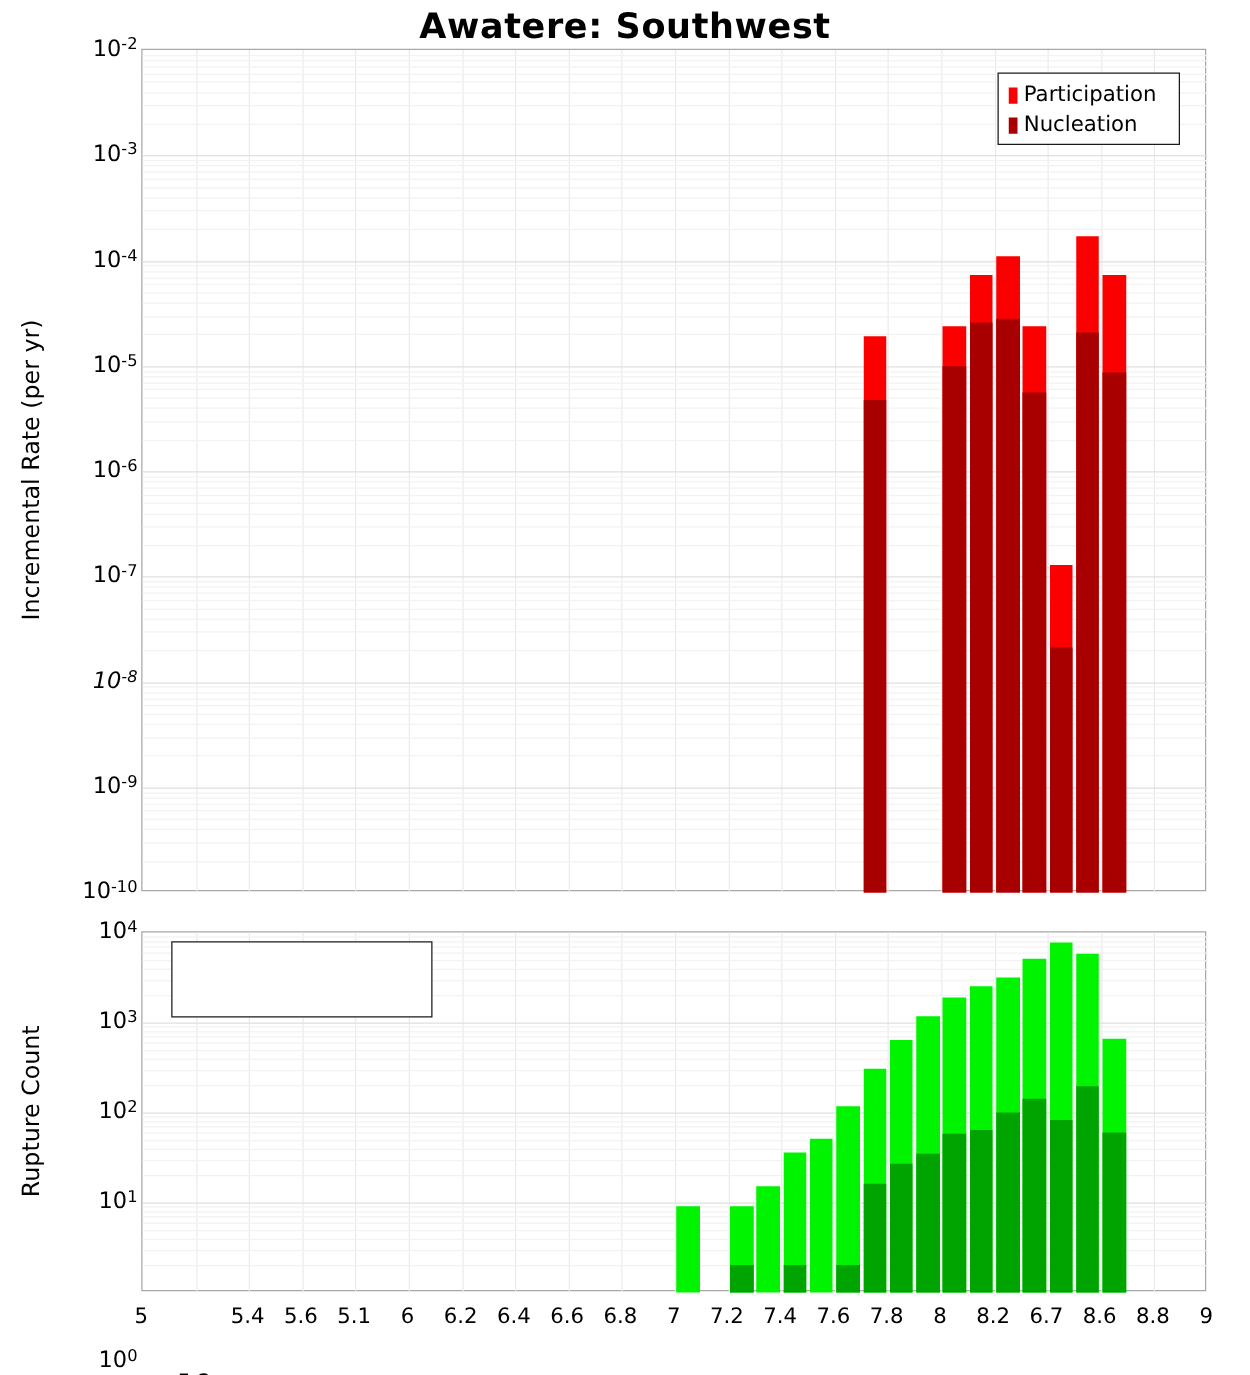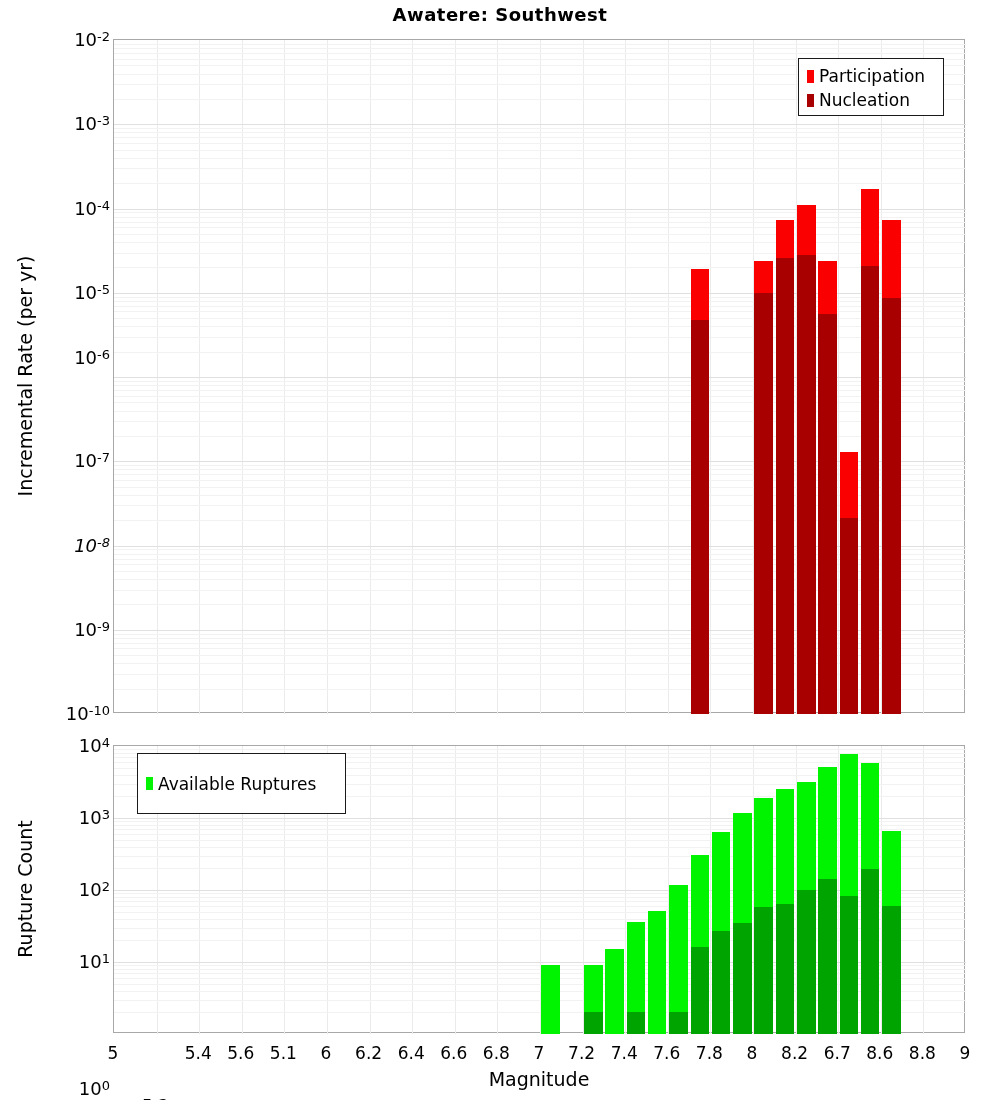--- a/index.html
+++ b/index.html
@@ -3,21 +3,21 @@
 <meta charset="utf-8">
 <style>
   html,body{margin:0;padding:0;background:#ffffff;}
   #canvas{
     position:relative;width:1000px;height:1100px;background:#ffffff;
     font-family:"DejaVu Sans","Liberation Sans",sans-serif;color:#000;
     overflow:hidden;
   }
   .fig-title{
     position:absolute;left:0;top:4px;width:1000px;text-align:center;
-    font-size:18px;font-weight:bold;letter-spacing:0.5px;
+    font-size:28px;font-weight:bold;letter-spacing:0.5px;
   }
   .plot{
     position:absolute;background:#ffffff;border:1.5px solid #a8a8a8;
     box-sizing:border-box;
   }
   .vgrid{position:absolute;width:1px;background:#ebebeb;}
   .hgrid-major{position:absolute;height:1px;background:#e0e0e0;}
   .hgrid-minor{position:absolute;height:1px;background:#f2f2f2;}
   .bar{position:absolute;}
   .ytick{
@@ -254,27 +254,22 @@
       <div class="bar" style="left: 619.1px; width: 18.5px; top: 176.8px; height: 111.2px; background: rgb(0, 164, 0); z-index: 2;"></div>
       <div class="bar" style="left: 640.4px; width: 18.5px; top: 161px; height: 127px; background: rgb(0, 164, 0); z-index: 2;"></div>
       <div class="bar" style="left: 661.7px; width: 18.5px; top: 158px; height: 130px; background: rgb(0, 164, 0); z-index: 2;"></div>
       <div class="bar" style="left: 683px; width: 18.5px; top: 144.3px; height: 143.7px; background: rgb(0, 164, 0); z-index: 2;"></div>
       <div class="bar" style="left: 704.3px; width: 18.5px; top: 133.3px; height: 154.7px; background: rgb(0, 164, 0); z-index: 2;"></div>
       <div class="bar" style="left: 725.6px; width: 18.5px; top: 149.8px; height: 138.2px; background: rgb(0, 164, 0); z-index: 2;"></div>
       <div class="bar" style="left: 746.9px; width: 18.5px; top: 123.3px; height: 164.7px; background: rgb(0, 164, 0); z-index: 2;"></div>
       <div class="bar" style="left: 768.2px; width: 18.5px; top: 159.5px; height: 128.5px; background: rgb(0, 164, 0); z-index: 2;"></div>
     </div>
   <div class="legend" id="legend-1" style="left:137px;top:753px;width:209px;height:61px;">
-    <div class="legend-row">
-      <span class="legend-swatch" style="background: rgb(0, 244, 0);"></span>
-      <span class="legend-label">Available Ruptures</span>
-    </div>
   </div>
 
-  <div class="axis-title-x">Magnitude</div>
 
   <div id="ticks-layer">
       <div class="xtick" style="left: 113px; top: 1043px;">5</div>
       <div class="xtick" style="left: 155.6px; top: 1096px; text-align: right;">5.2</div>
       <div class="xtick" style="left: 198.2px; top: 1043px;">5.4</div>
       <div class="xtick" style="left: 240.8px; top: 1043px;">5.6</div>
       <div class="xtick" style="left: 283.4px; top: 1043px;">5.1</div>
       <div class="xtick" style="left: 326px; top: 1043px;">6</div>
       <div class="xtick" style="left: 368.6px; top: 1043px;">6.2</div>
       <div class="xtick" style="left: 411.2px; top: 1043px;">6.4</div>
@@ -289,21 +284,21 @@
       <div class="xtick" style="left: 794.6px; top: 1043px;">8.2</div>
       <div class="xtick" style="left: 837.2px; top: 1043px;">6.7</div>
       <div class="xtick" style="left: 879.8px; top: 1043px;">8.6</div>
       <div class="xtick" style="left: 922.4px; top: 1043px;">8.8</div>
       <div class="xtick" style="left: 965px; top: 1043px;">9</div>
     </div>
 <div class="ytick" style="right: 890px; top: 39px;">10<sup>-2</sup></div>
     <div class="ytick" style="right: 890px; top: 123.3px;">10<sup>-3</sup></div>
     <div class="ytick" style="right: 890px; top: 207.5px;">10<sup>-4</sup></div>
     <div class="ytick" style="right: 890px; top: 291.8px;">10<sup>-5</sup></div>
-    <div class="ytick" style="right: 890px; top: 357px;">10<sup>-6</sup></div>
+    <div class="ytick" style="right: 890px; top: 376px;">10<sup>-6</sup></div>
     <div class="ytick" style="right: 890px; top: 460.3px;">10<sup>-7</sup></div>
     <div class="ytick" style="right: 890px; top: 544.5px; font-style: italic;">10<sup>-8</sup></div>
     <div class="ytick" style="right: 890px; top: 628.8px;">10<sup>-9</sup></div>
     <div class="ytick" style="right: 890px; top: 713px;">10<sup>-10</sup></div>
     <div class="ytick" style="right: 890px; top: 1088px;">10<sup>0</sup></div>
     <div class="ytick" style="right: 890px; top: 961px;">10<sup>1</sup></div>
     <div class="ytick" style="right: 890px; top: 889px;">10<sup>2</sup></div>
     <div class="ytick" style="right: 890px; top: 817px;">10<sup>3</sup></div>
     <div class="ytick" style="right: 890px; top: 745px; margin-left: 33px;">10<sup>4</sup></div>
   </div>

